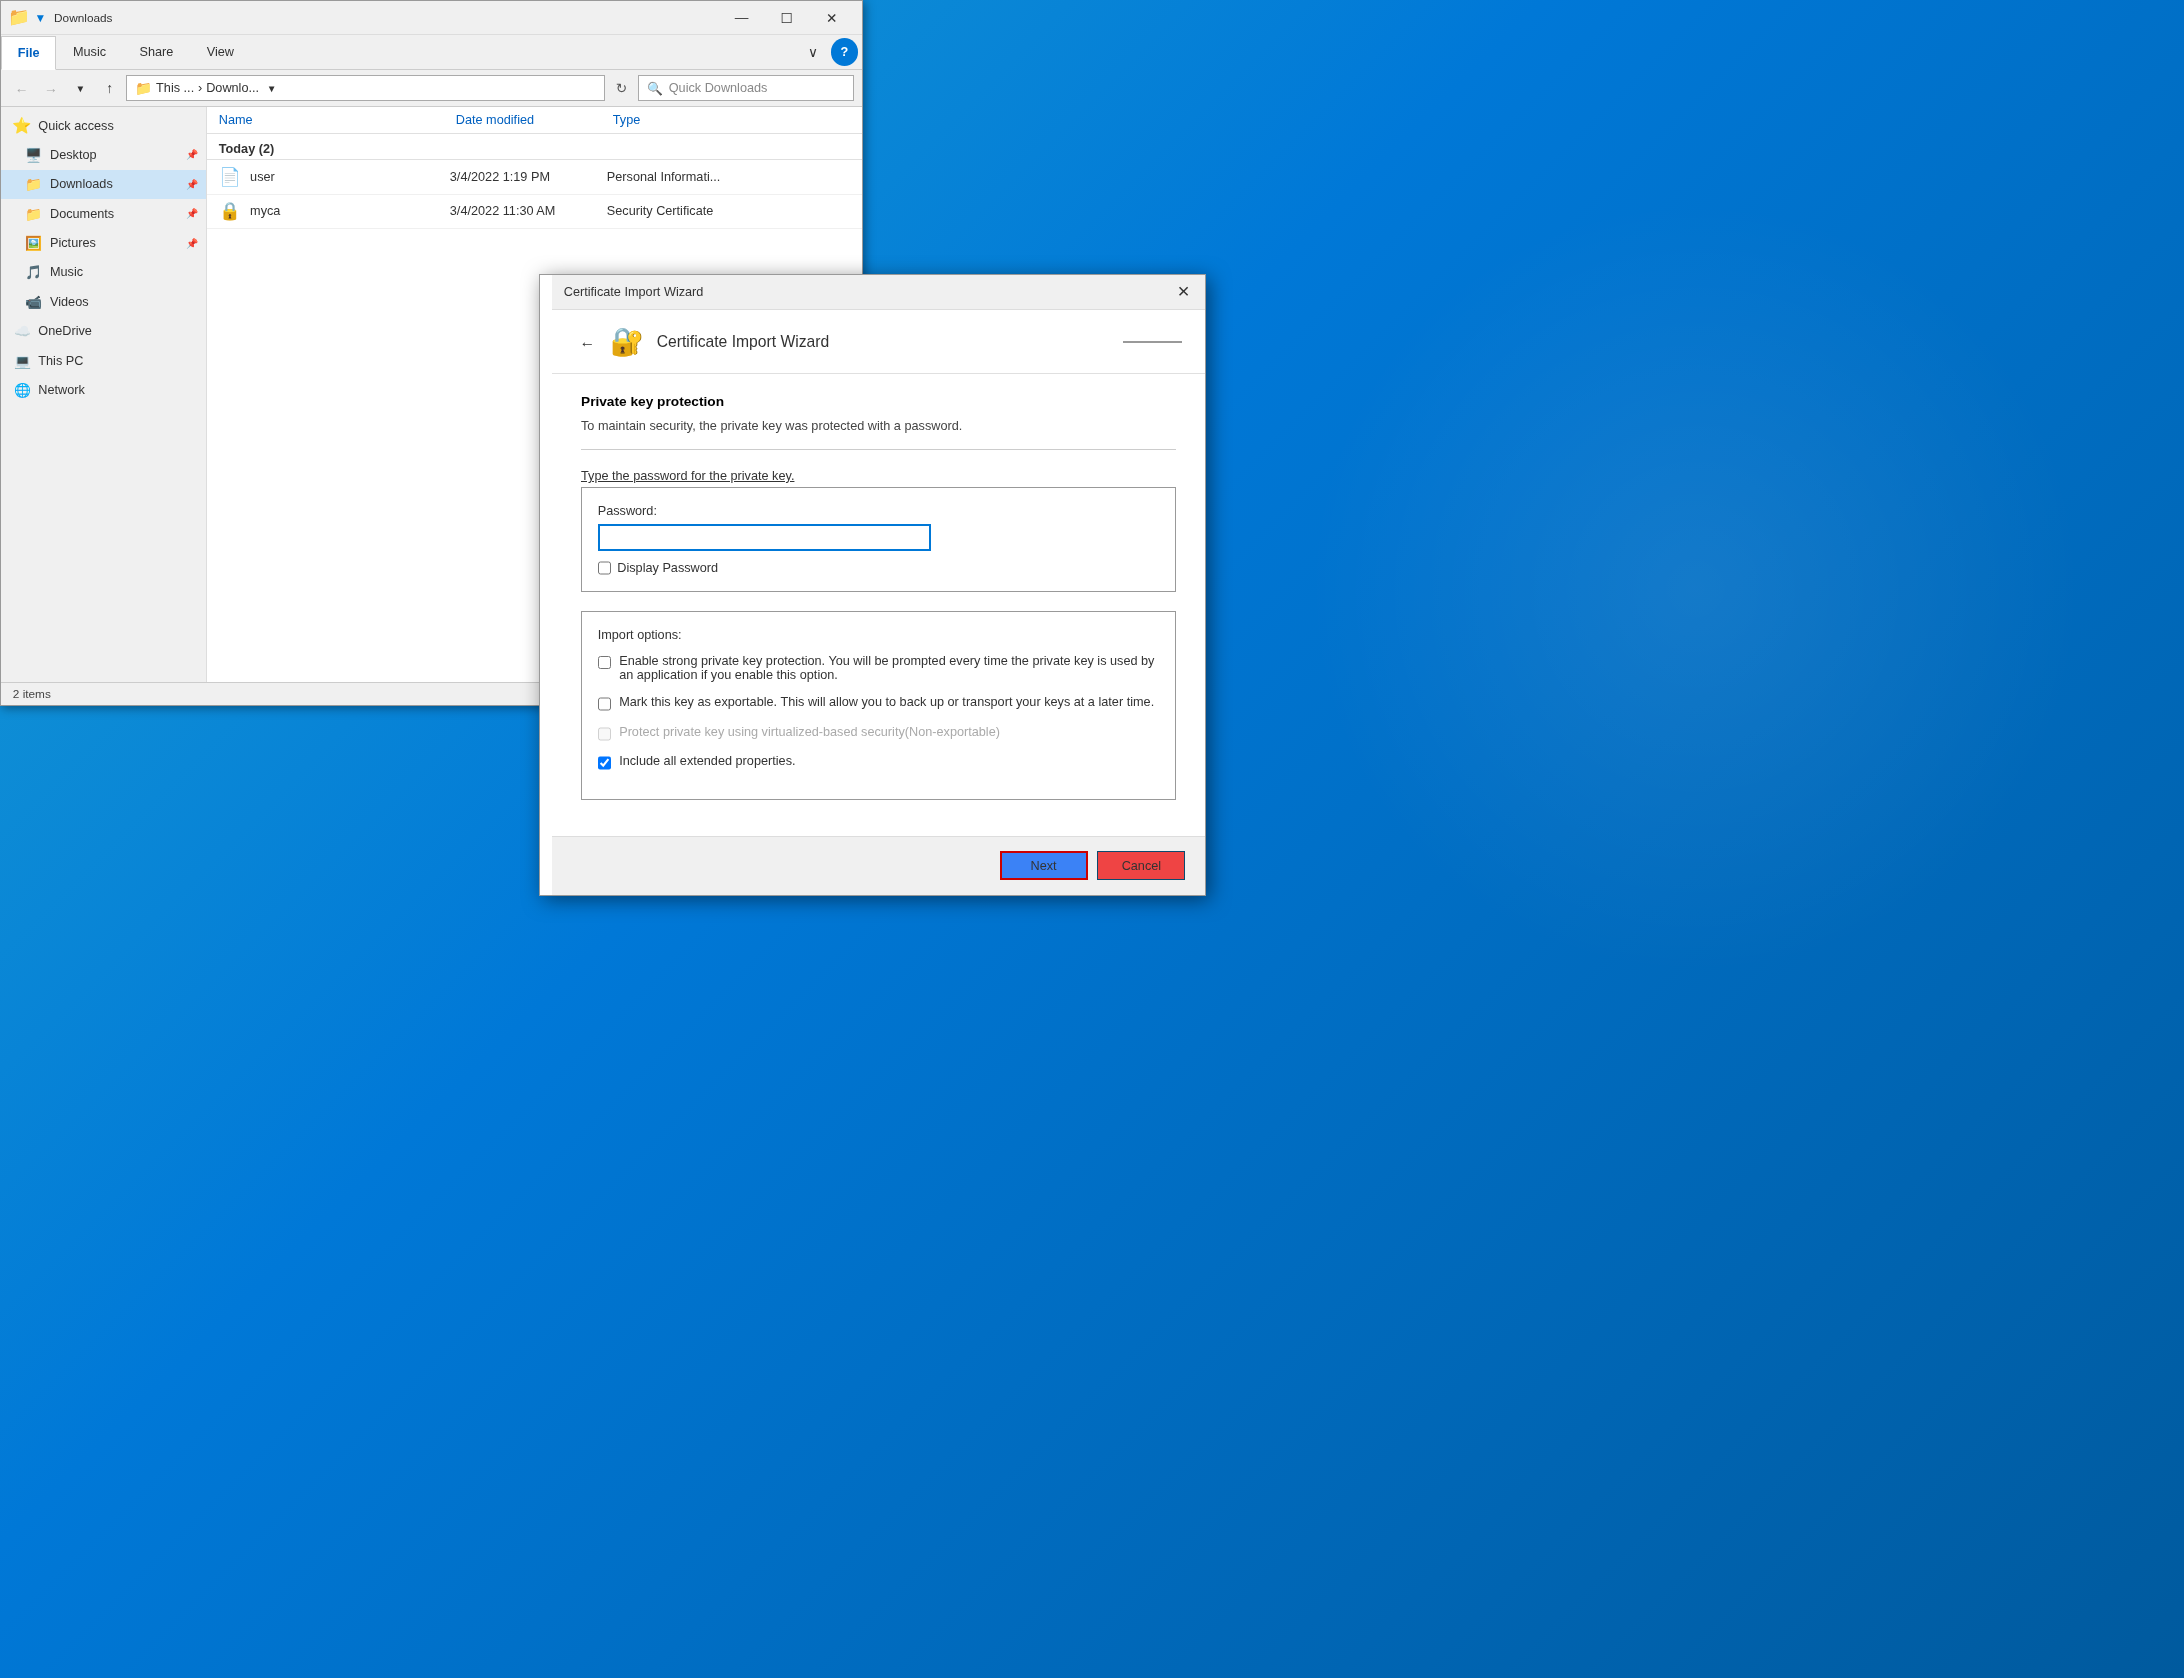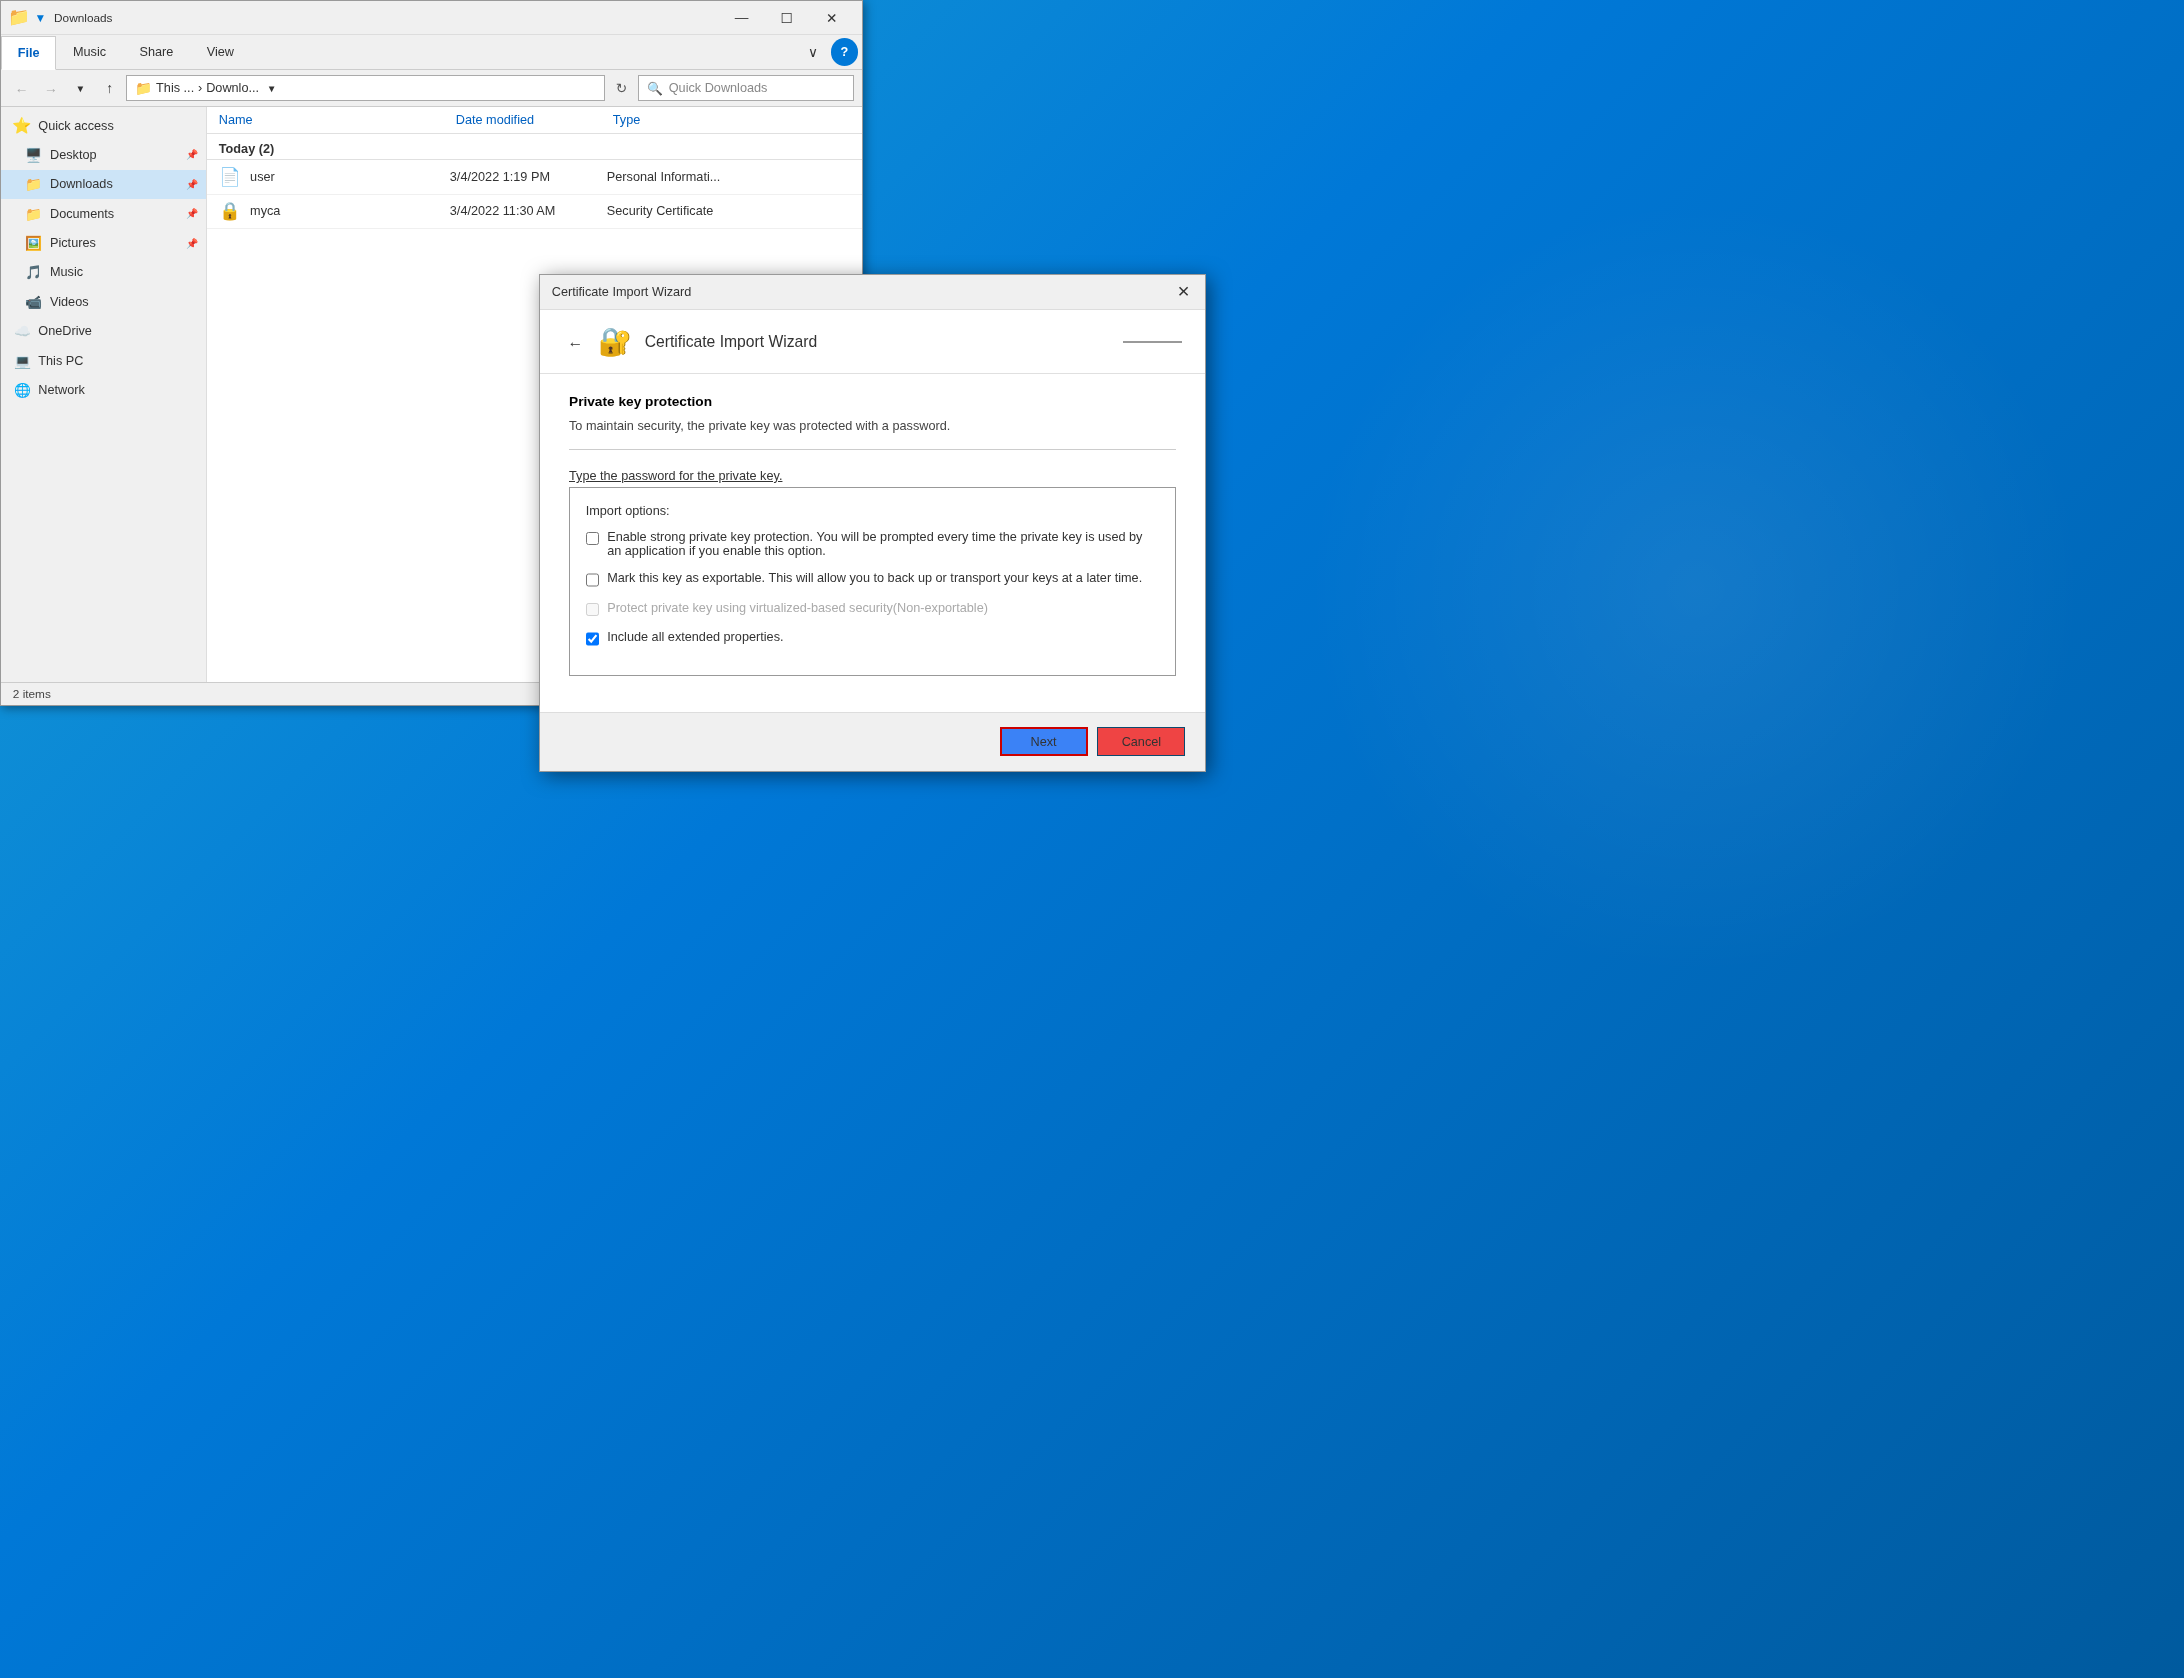--- a/index.html
+++ b/index.html
@@ -309,20 +309,21 @@
     .wizard-dialog {
       position: absolute;
       top: 274px;
       left: 539px;
       width: 667px;
       background: white;
       border: 1px solid #999;
       box-shadow: 3.9px 3.9px 19.6px rgba(0,0,0,0.5);
       display: flex;
       flex-direction: column;
+      padding-left: 12px;
     }
 
     .wizard-title-bar {
       height: 35px;
       background: #f0f0f0;
       border-bottom: 1px solid #ddd;
       display: flex;
       align-items: center;
       padding: 0 7.8px 0 11.8px;
       flex-shrink: 0;
@@ -675,20 +676,28 @@
     <span class="wizard-title">Certificate Import Wizard</span>
     <div class="wizard-header-line"></div>
   </div>
 
   <div class="wizard-body">
     <div class="wizard-section-title">Private key protection</div>
     <div class="wizard-section-desc">To maintain security, the private key was protected with a password.</div>
     <div class="wizard-divider"></div>
     <div class="wizard-prompt">Type the password for the private key.</div>
 
+    <div class="password-group">
+      <div class="password-label">Password:</div>
+      <input class="password-input" type="password" value="" style="">
+      <div class="checkbox-row">
+        <input type="checkbox" id="display-pw" style="">
+        <label for="display-pw">Display Password</label>
+      </div>
+    </div>
 
     <div class="import-options-group">
       <div class="import-options-legend">Import options:</div>
 
       <div class="import-option-row">
         <input type="checkbox" id="opt0" style="">
         <label for="opt0">Enable strong private key protection. You will be prompted every time the private key is used by an application if you enable this option.</label>
       </div>
 
       <div class="import-option-row">

